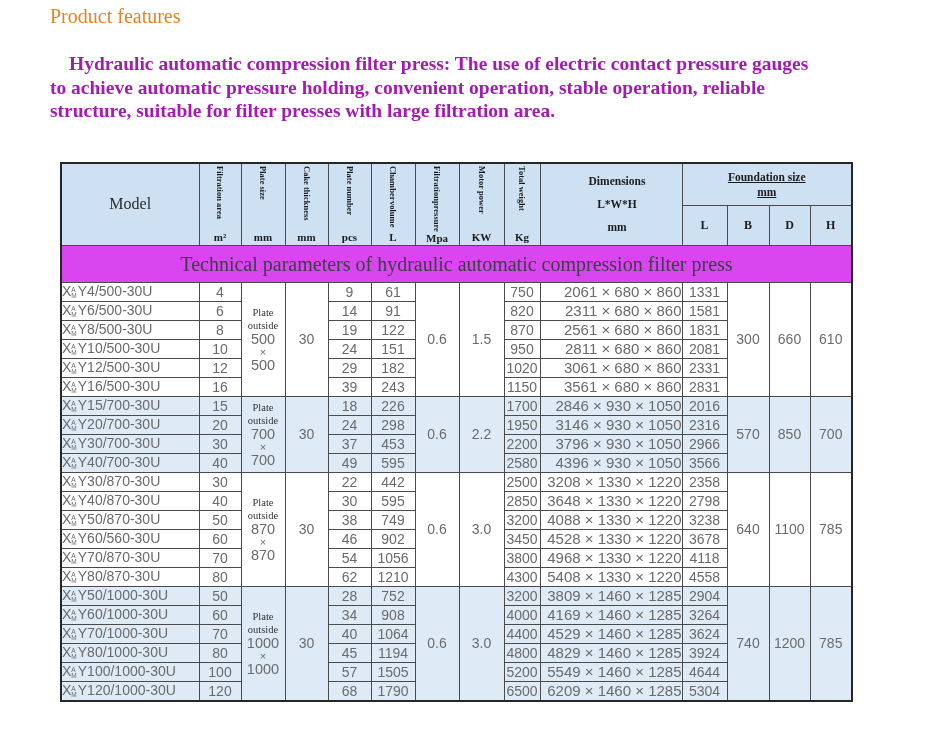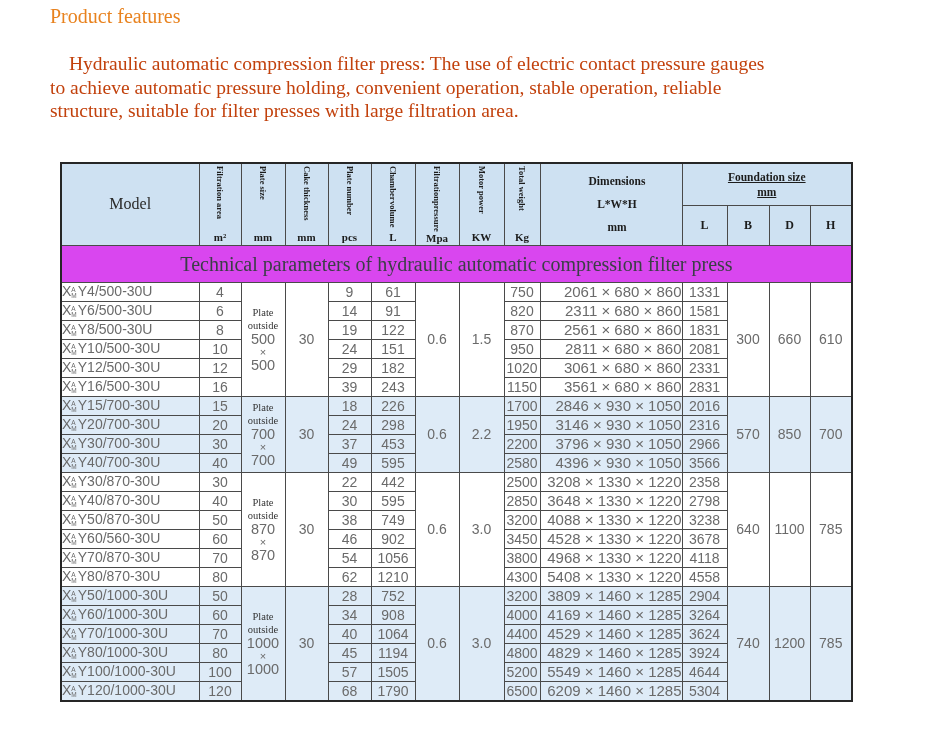--- a/index.html
+++ b/index.html
@@ -7,21 +7,21 @@
     position:relative; width:935px; height:749px; background:#ffffff;
     font-family:"Liberation Serif", serif; overflow:hidden;border-radius:10px;
   }
   
   #heading {
     position:absolute; left:50px; top:5px;
     font-size:20px; color:#E8821E;
   }
   #intro {
     position:absolute; left:50px; top:52px; width:870px;
-    font-size:19.5px; line-height:23.5px; color:#c2410c; white-space:nowrap;
+    font-size:19.5px; line-height:23.5px; color:#a21caf; white-space:nowrap;font-weight:bold;
   }
   #intro .iline.first { text-indent:19px; }
   
   #tablewrap { position:absolute; left:60px; top:162px; width:791px; }
   table#params {
     border-collapse:collapse; table-layout:fixed; width:791px;
     font-family:"Liberation Sans", sans-serif;
   }
   table#params td, table#params th {
     border:1px solid #4a4a4a; padding:0; overflow:hidden;

